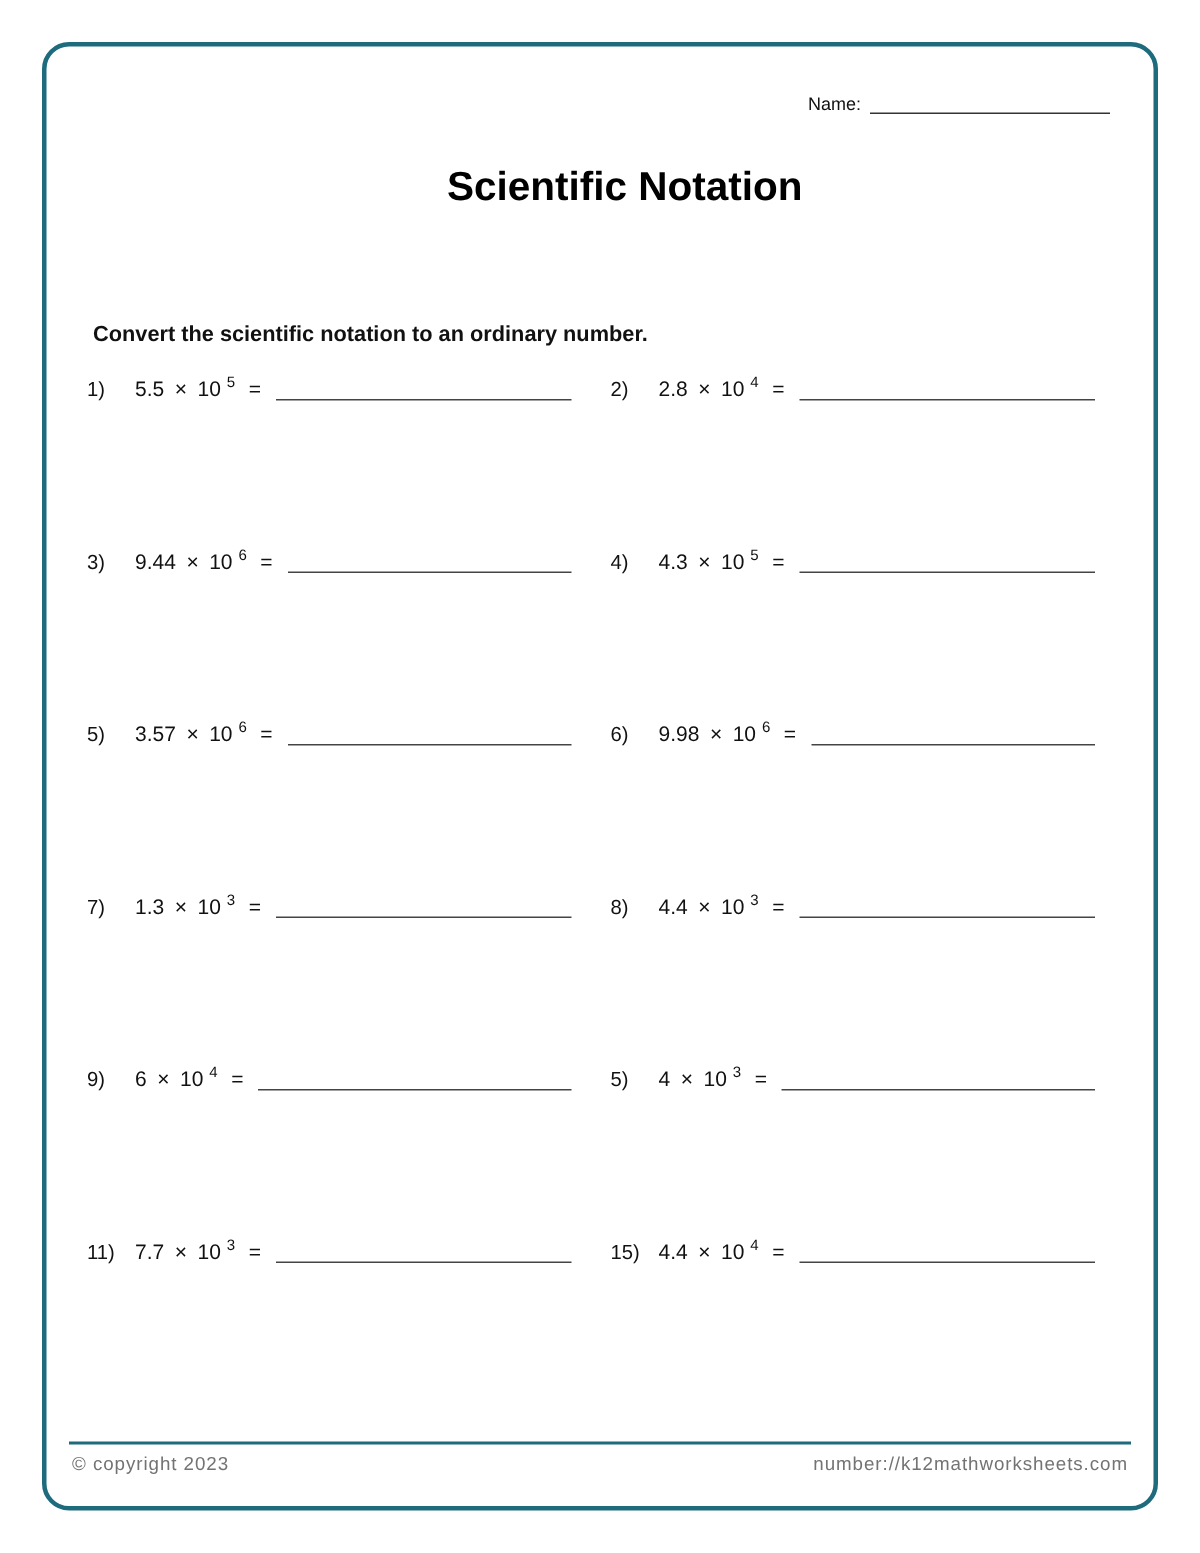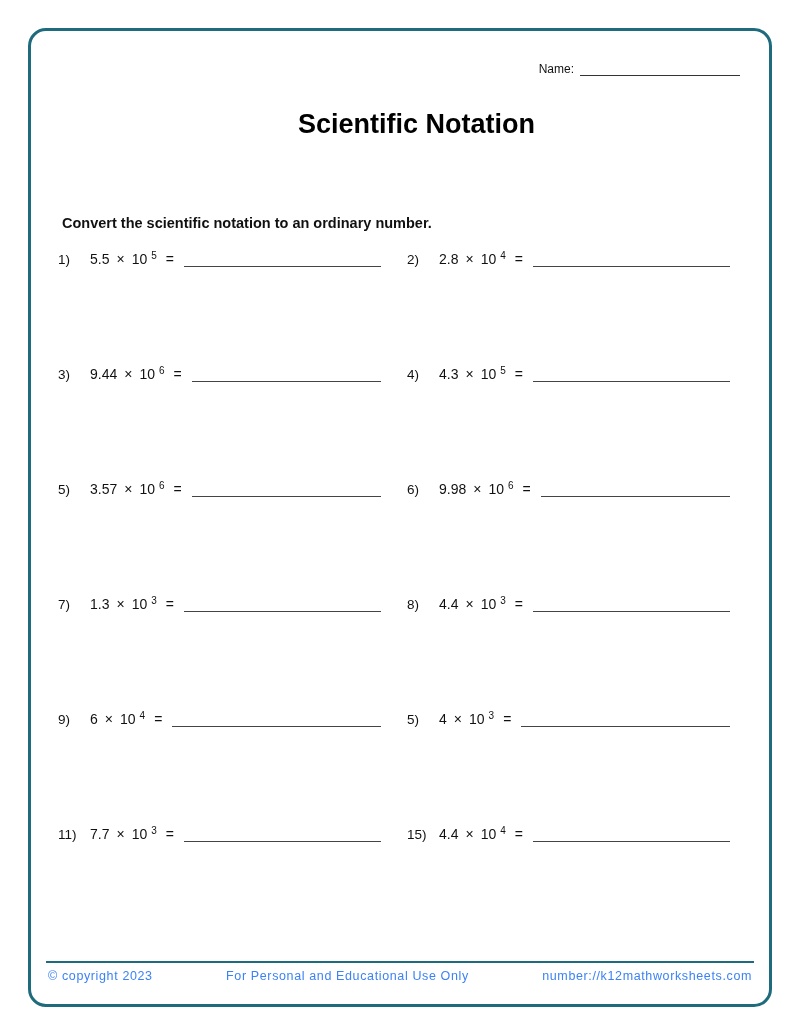--- a/index.html
+++ b/index.html
@@ -113,21 +113,21 @@
   .footer {
     position: absolute;
     left: 48px;
     right: 48px;
     top: 969px;
     display: flex;
     justify-content: space-between;
     align-items: baseline;
     font-size: 12.5px;
     letter-spacing: 0.05em;
-    color: #3b82f6;
+    color: #737373;
   }
 </style>
 </head>
 <body>
 
 <div class="frame"></div>
 
 <div class="name-row">
   <span class="label">Name:</span>
   <span class="name-blank"></span>
@@ -281,15 +281,14 @@
       <sup>4</sup>
       <span class="eq">=</span>
     </span>
     <span class="blank"></span>
   </div>
 </div>
 
 <div class="footer-line"></div>
 <div class="footer">
   <span>© copyright 2023</span>
-  <span>For Personal and Educational Use Only</span>
   <span>number://k12mathworksheets.com</span>
 </div>
 
 </body></html>

